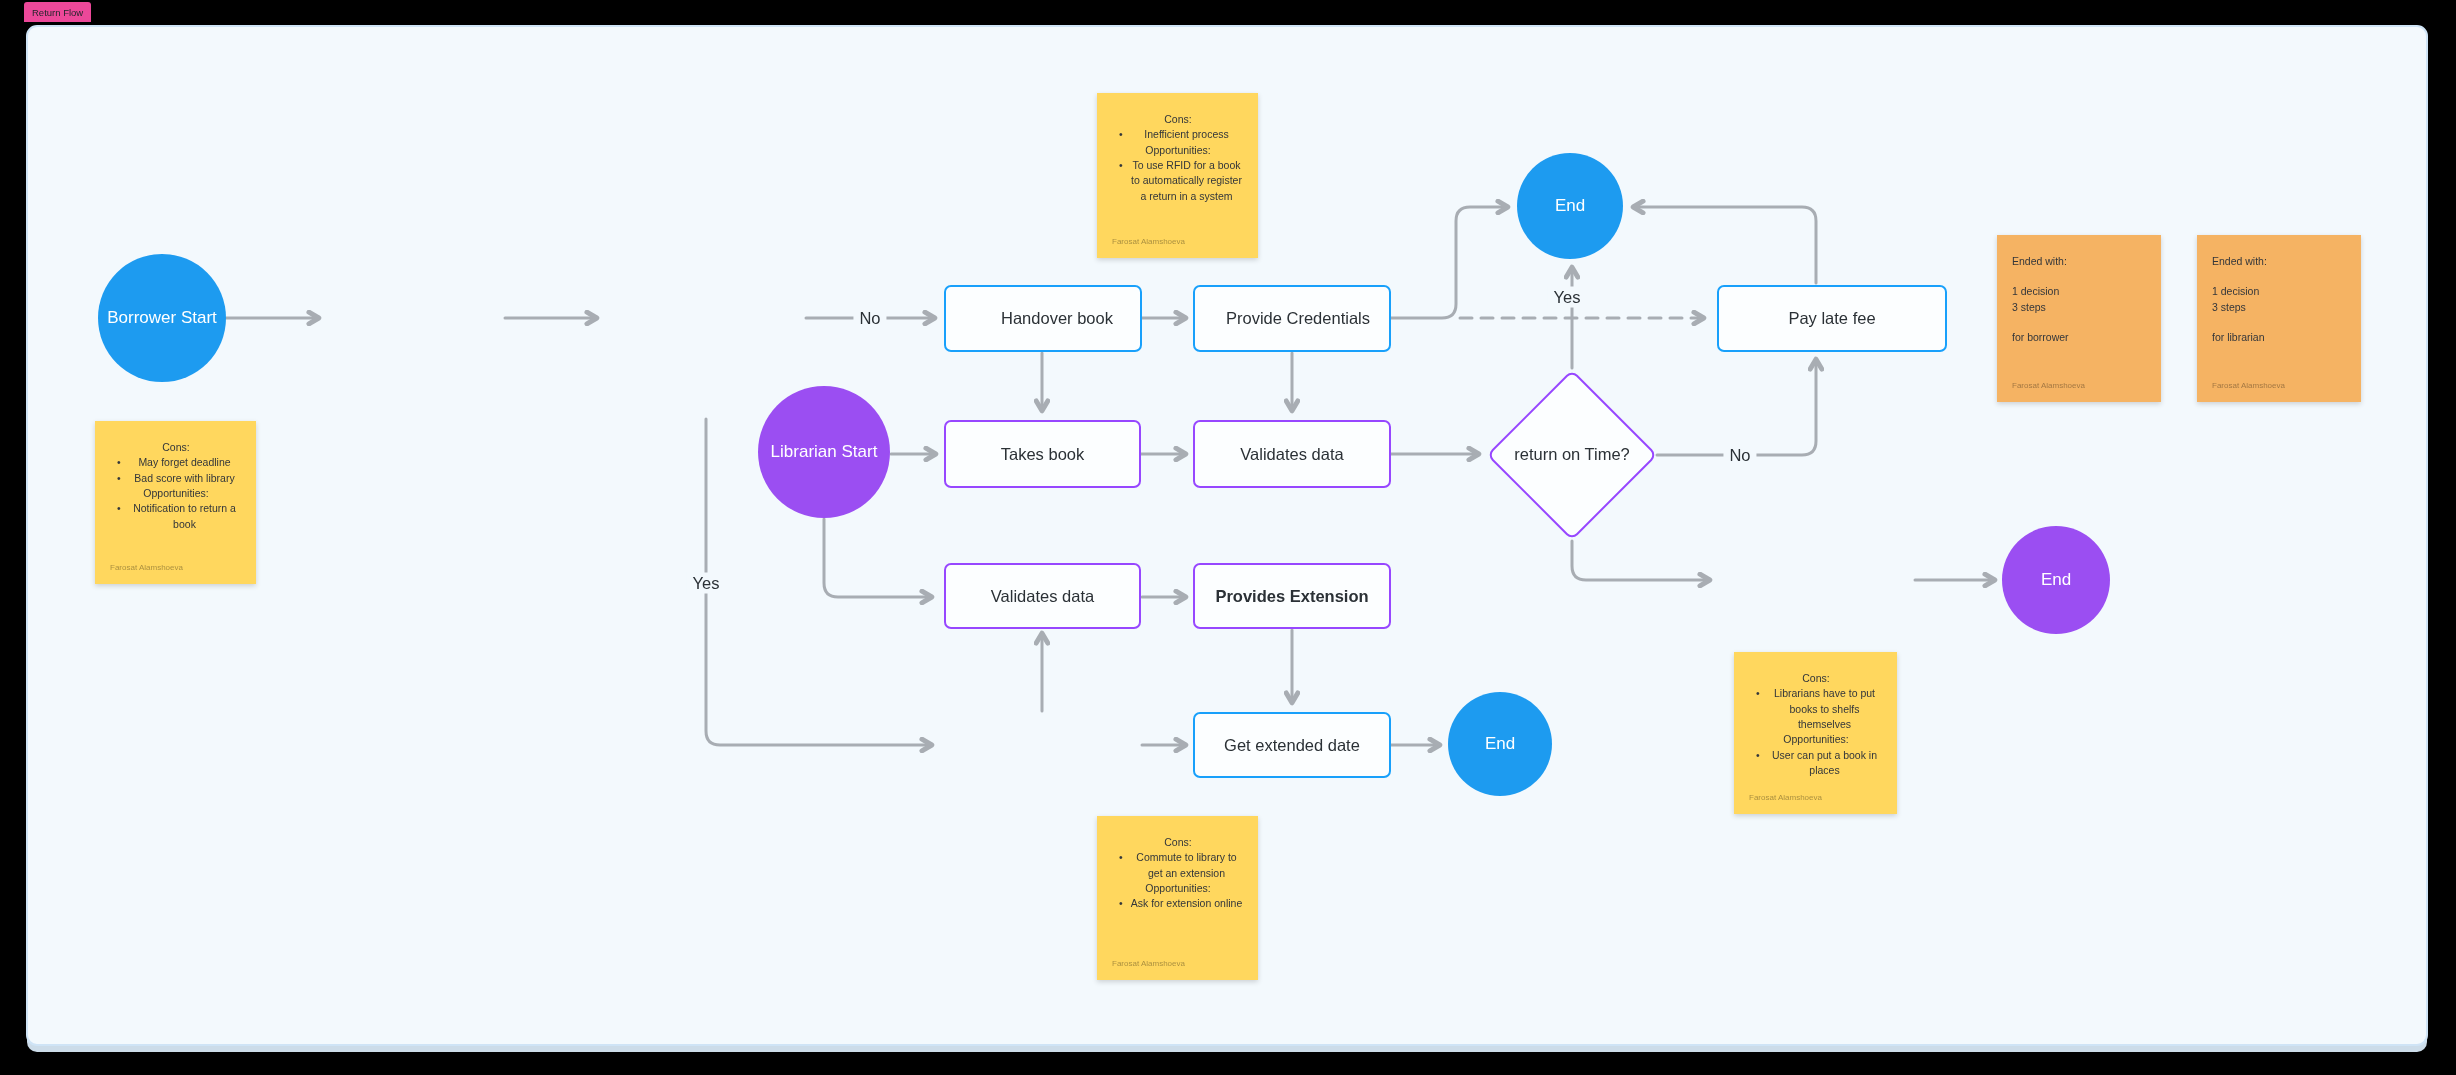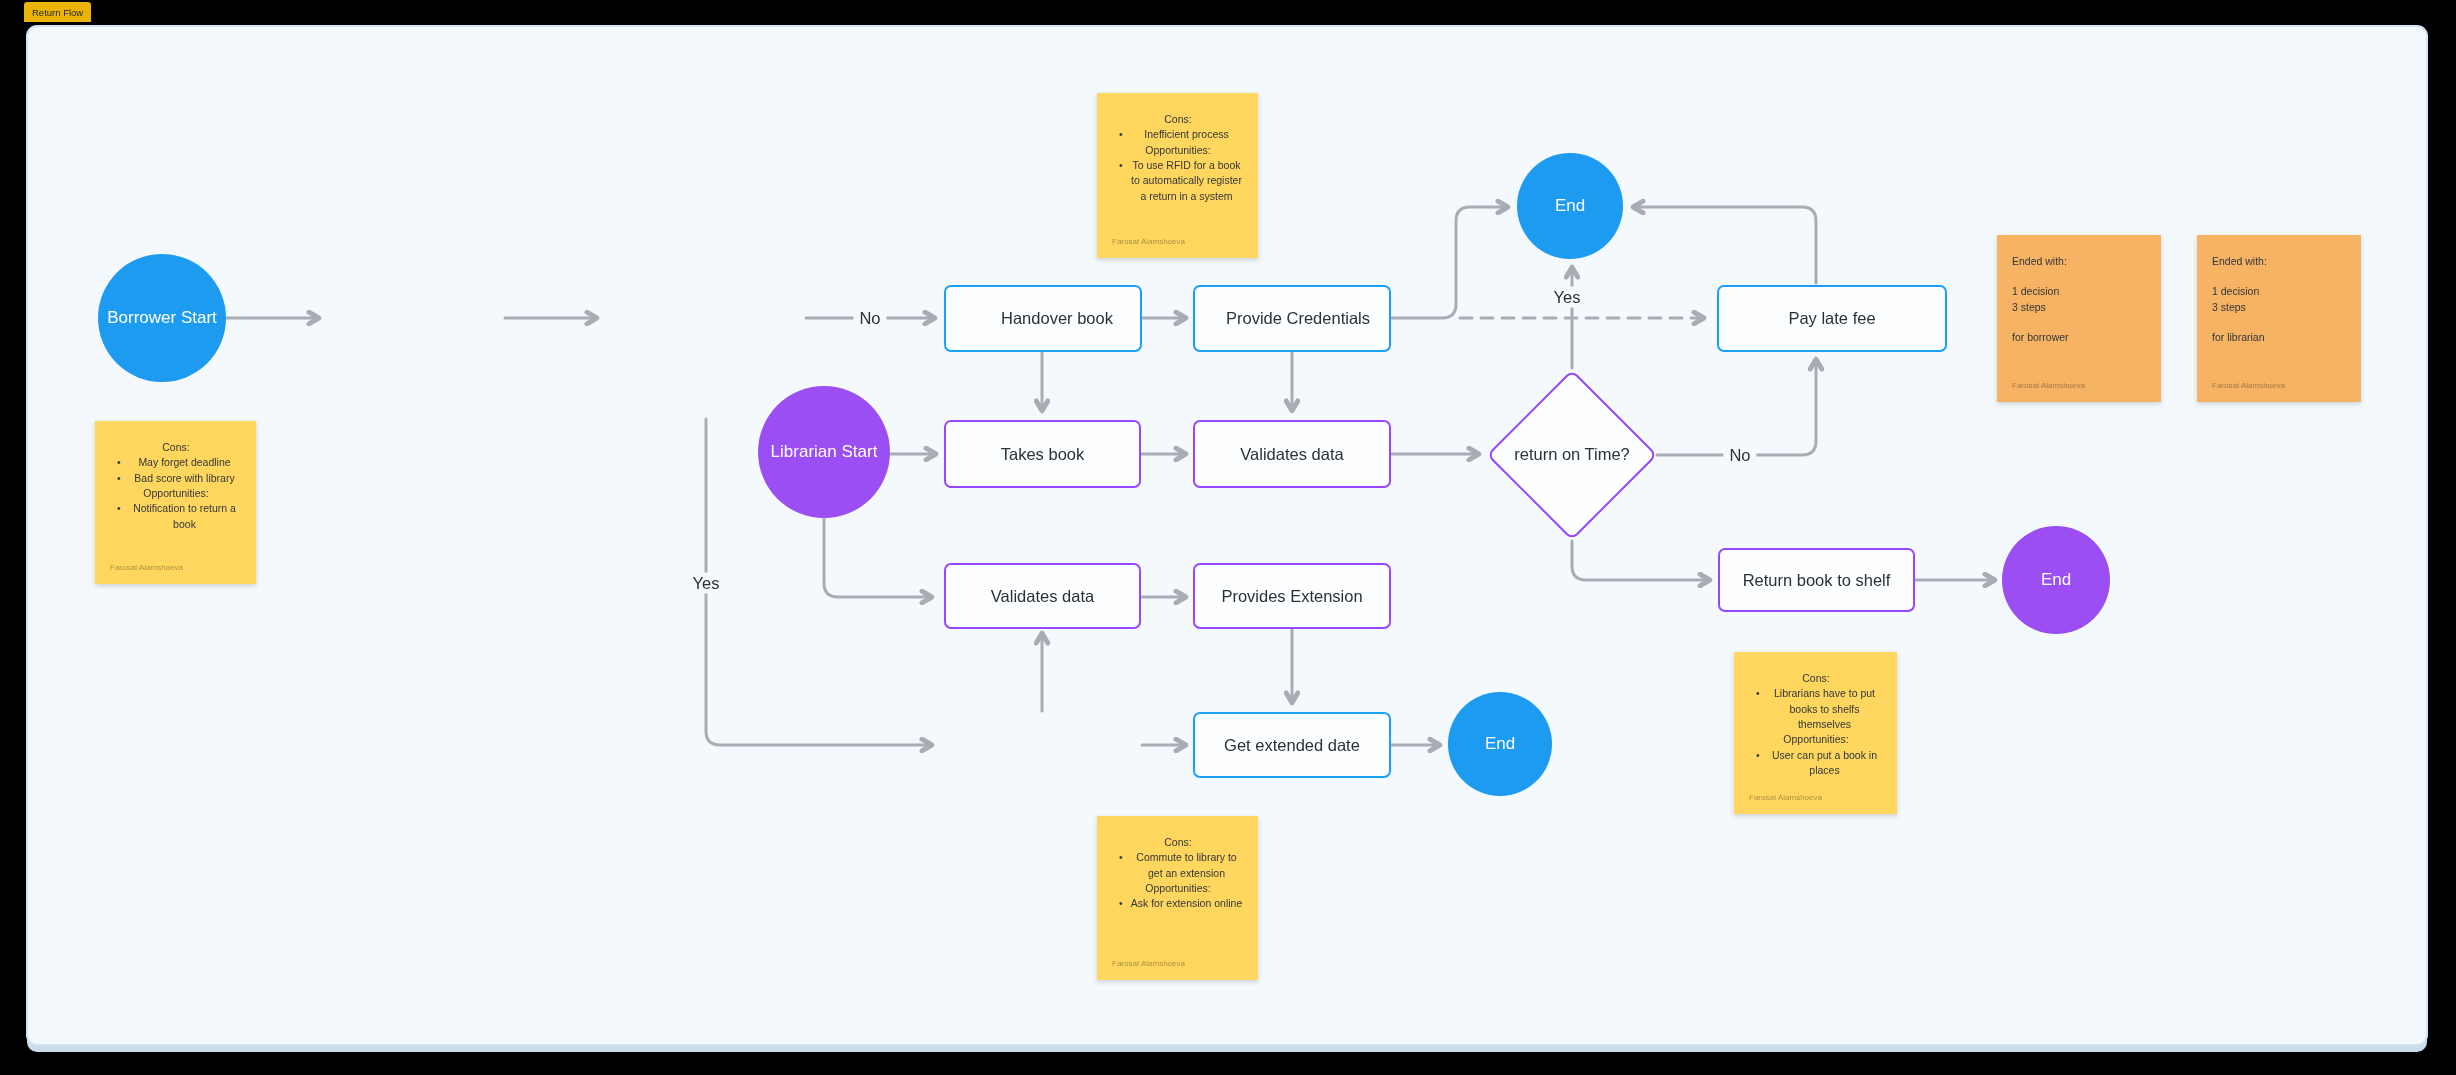--- a/index.html
+++ b/index.html
@@ -5,21 +5,21 @@
   :root{
     --blue:#1d9bf0; --purple:#9b4ef2; --blue-border:#18a0fb; --purple-border:#9747ff;
     --canvas:#f3f9fd; --node-fill:#fcfeff; --ink:#2b3136; --arrow:#a8adb3;
     --sticky-yellow:#ffd75e; --sticky-orange:#f5b363;
   }
   *{margin:0;padding:0;box-sizing:border-box;}
   html,body{background:#000;}
   body{font-family:"Liberation Sans",sans-serif;}
   .stage{position:relative;width:2456px;height:1075px;background:#000;overflow:hidden;}
 
-  .tab{position:absolute;left:24px;top:2px;height:20px;padding:0 8px;background:#eab308;
+  .tab{position:absolute;left:24px;top:2px;height:20px;padding:0 8px;background:#ec4899;
        border-radius:3px 3px 0 0;display:flex;align-items:center;font-size:9.5px;color:#1f2328;}
 
   .canvas{position:absolute;left:26px;top:25px;width:2402px;height:1021px;background:var(--canvas);
           border:2px solid #cfe4f6;border-radius:11px;box-shadow:0 7px 0 -1px #ccdce9;}
 
   svg.edges{position:absolute;left:0;top:0;width:2456px;height:1075px;}
   svg.edges path{stroke:var(--arrow);stroke-width:3;fill:none;stroke-linecap:round;}
   svg.edges path.dashed{stroke-dasharray:12 9;}
 
   .node-box{position:absolute;background:var(--node-fill);border-radius:7px;display:flex;
@@ -127,28 +127,25 @@
   </div>
   <div class="node-box b-purple" style="left:944px;top:420px;width:197px;height:68px;">
     <span>Takes book</span>
   </div>
   <div class="node-box b-purple" style="left:1193px;top:420px;width:198px;height:68px;">
     <span>Validates data</span>
   </div>
   <div class="node-box b-purple" style="left:944px;top:563px;width:197px;height:66px;">
     <span>Validates data</span>
   </div>
-  <div class="node-box b-purple" style="left:1193px;top:563px;width:198px;height:66px;">
+  <div class="node-box b-purple" style="left:1193px;top:563px;width:198px;height:66px;font-weight:bold;">
     <span>Provides Extension</span>
   </div>
   <div class="node-box b-blue" style="left:1193px;top:712px;width:198px;height:66px;">
     <span>Get extended date</span>
-  </div>
-  <div class="node-box b-purple" style="left:1718px;top:548px;width:197px;height:64px;">
-    <span>Return book to shelf</span>
   </div>
 
   <div class="edge-label" style="left:870px;top:318px;">No</div>
   <div class="edge-label" style="left:1567px;top:297px;">Yes</div>
   <div class="edge-label" style="left:1740px;top:455px;">No</div>
   <div class="edge-label" style="left:706px;top:583px;">Yes</div>
 
   <div class="sticky yellow" style="left:95px;top:421px;width:161px;height:163px;">
     <div>Cons:</div>
     <div class="bullet">May forget deadline</div>

